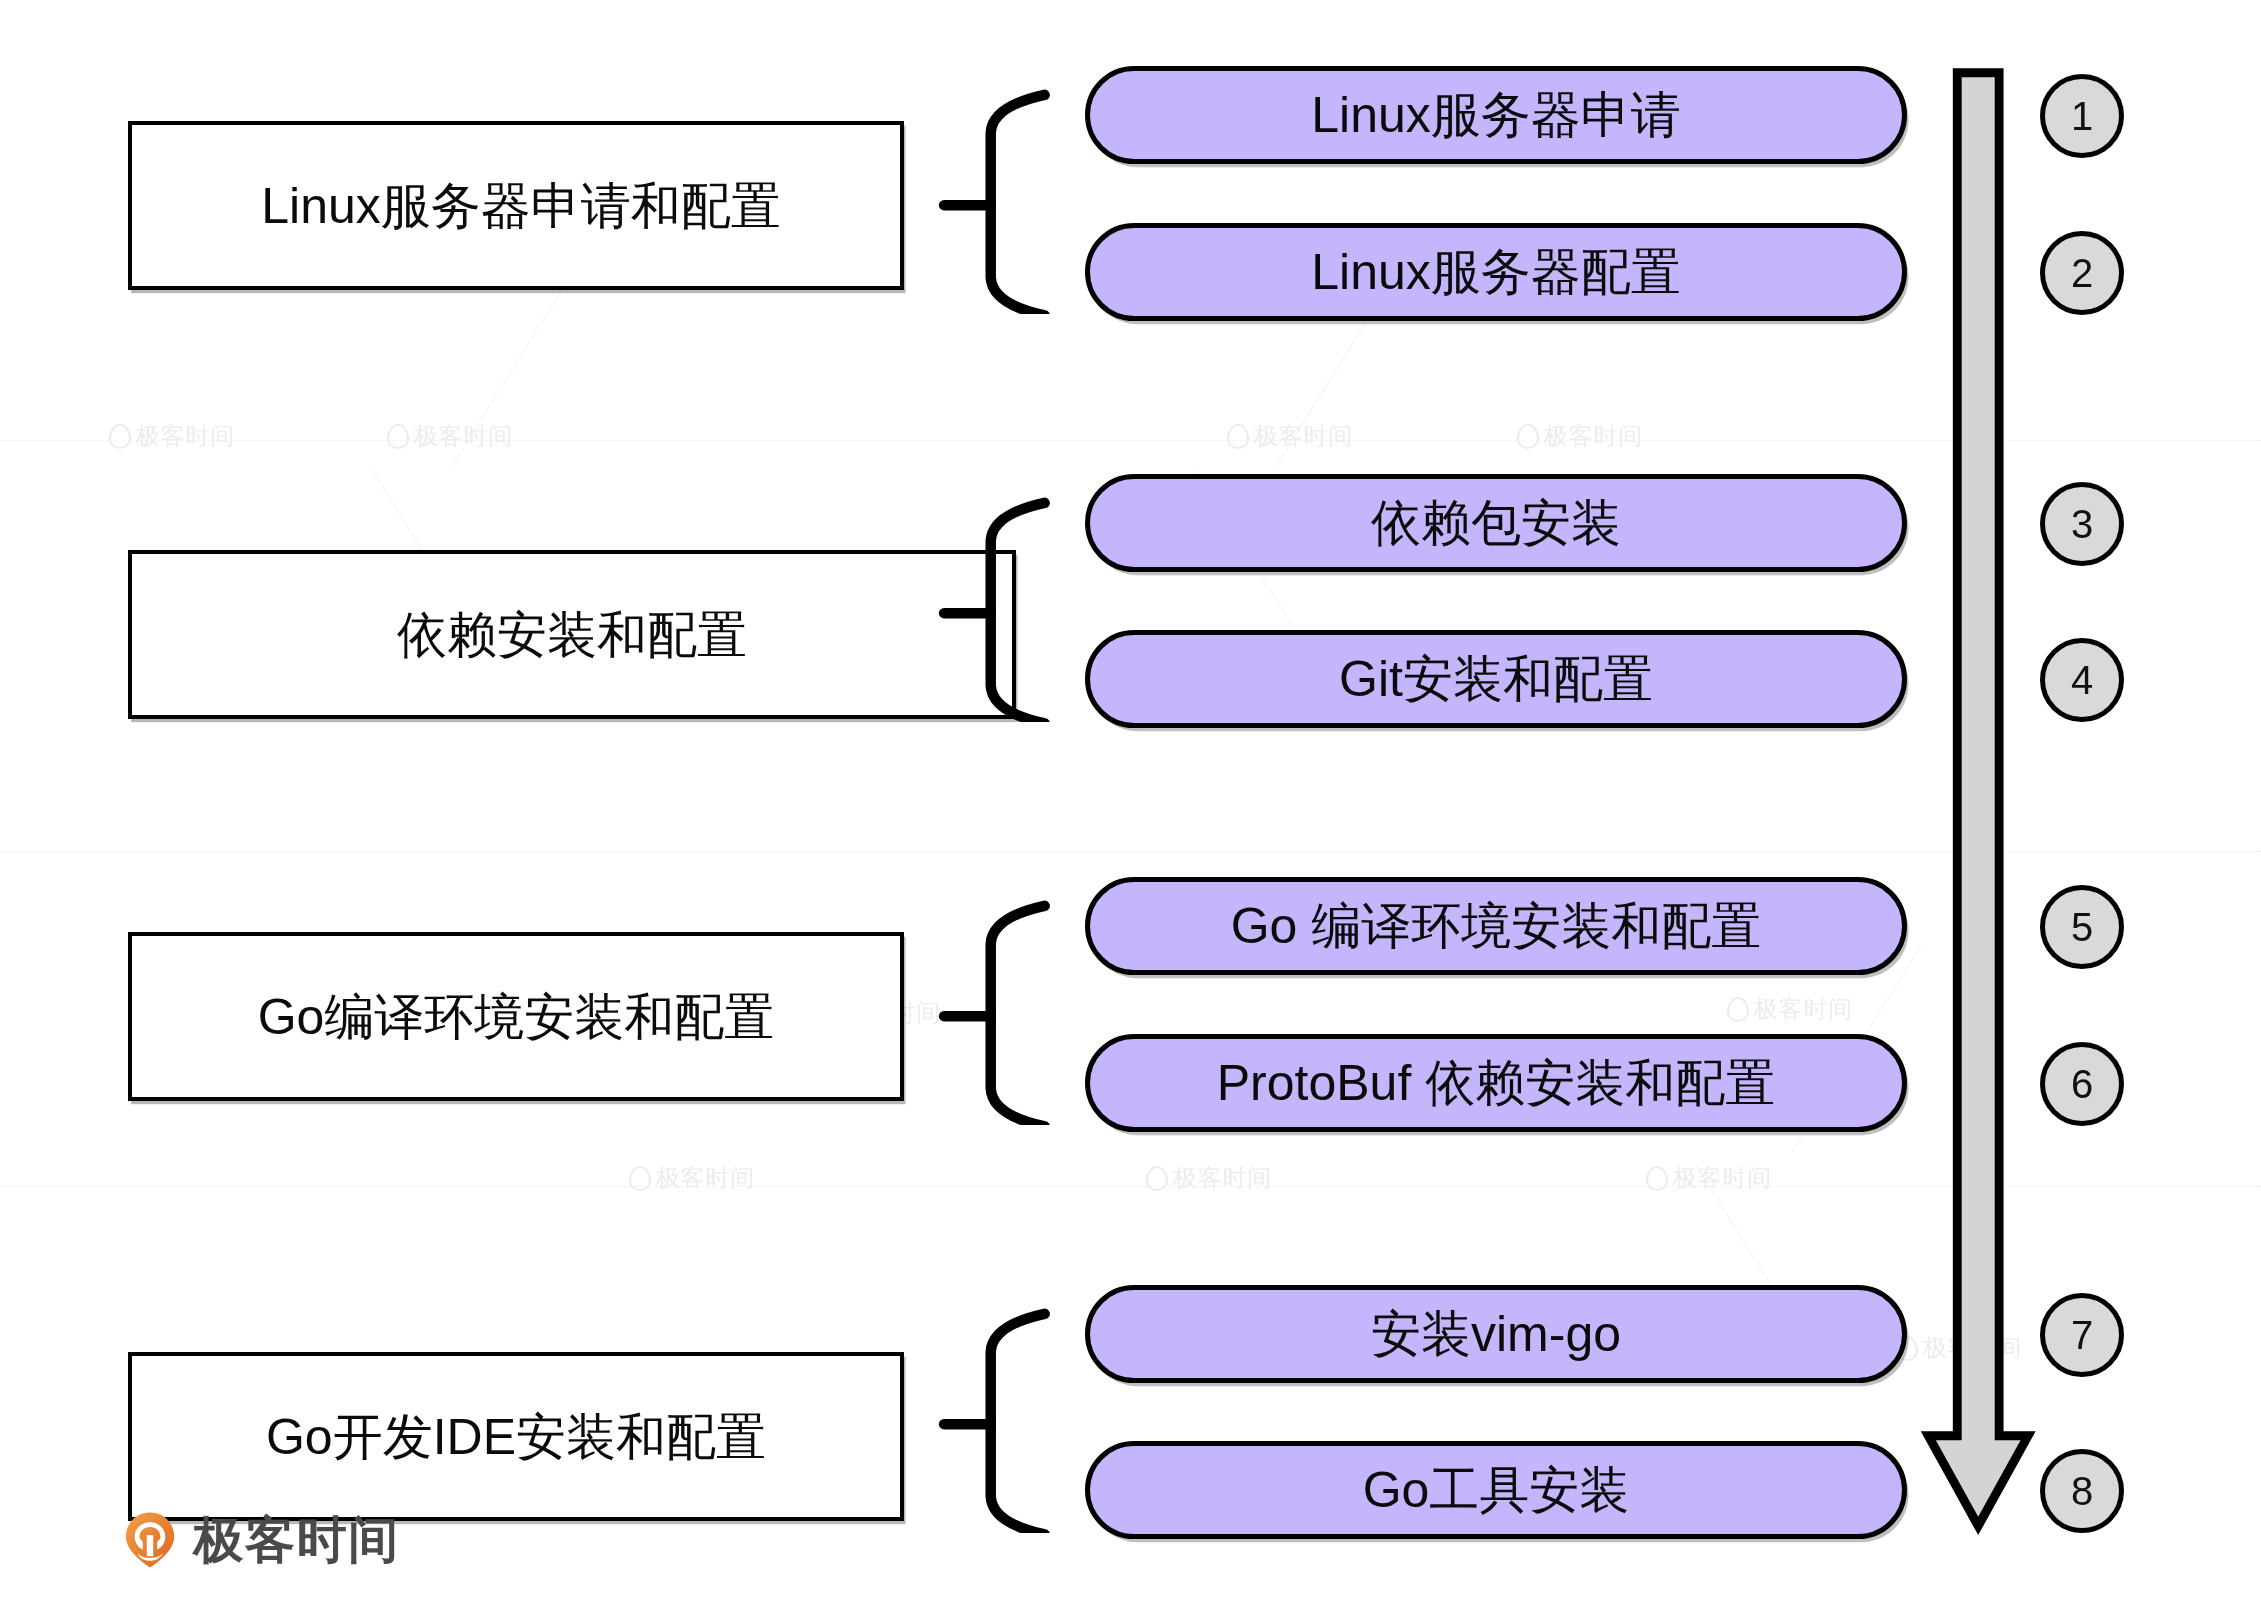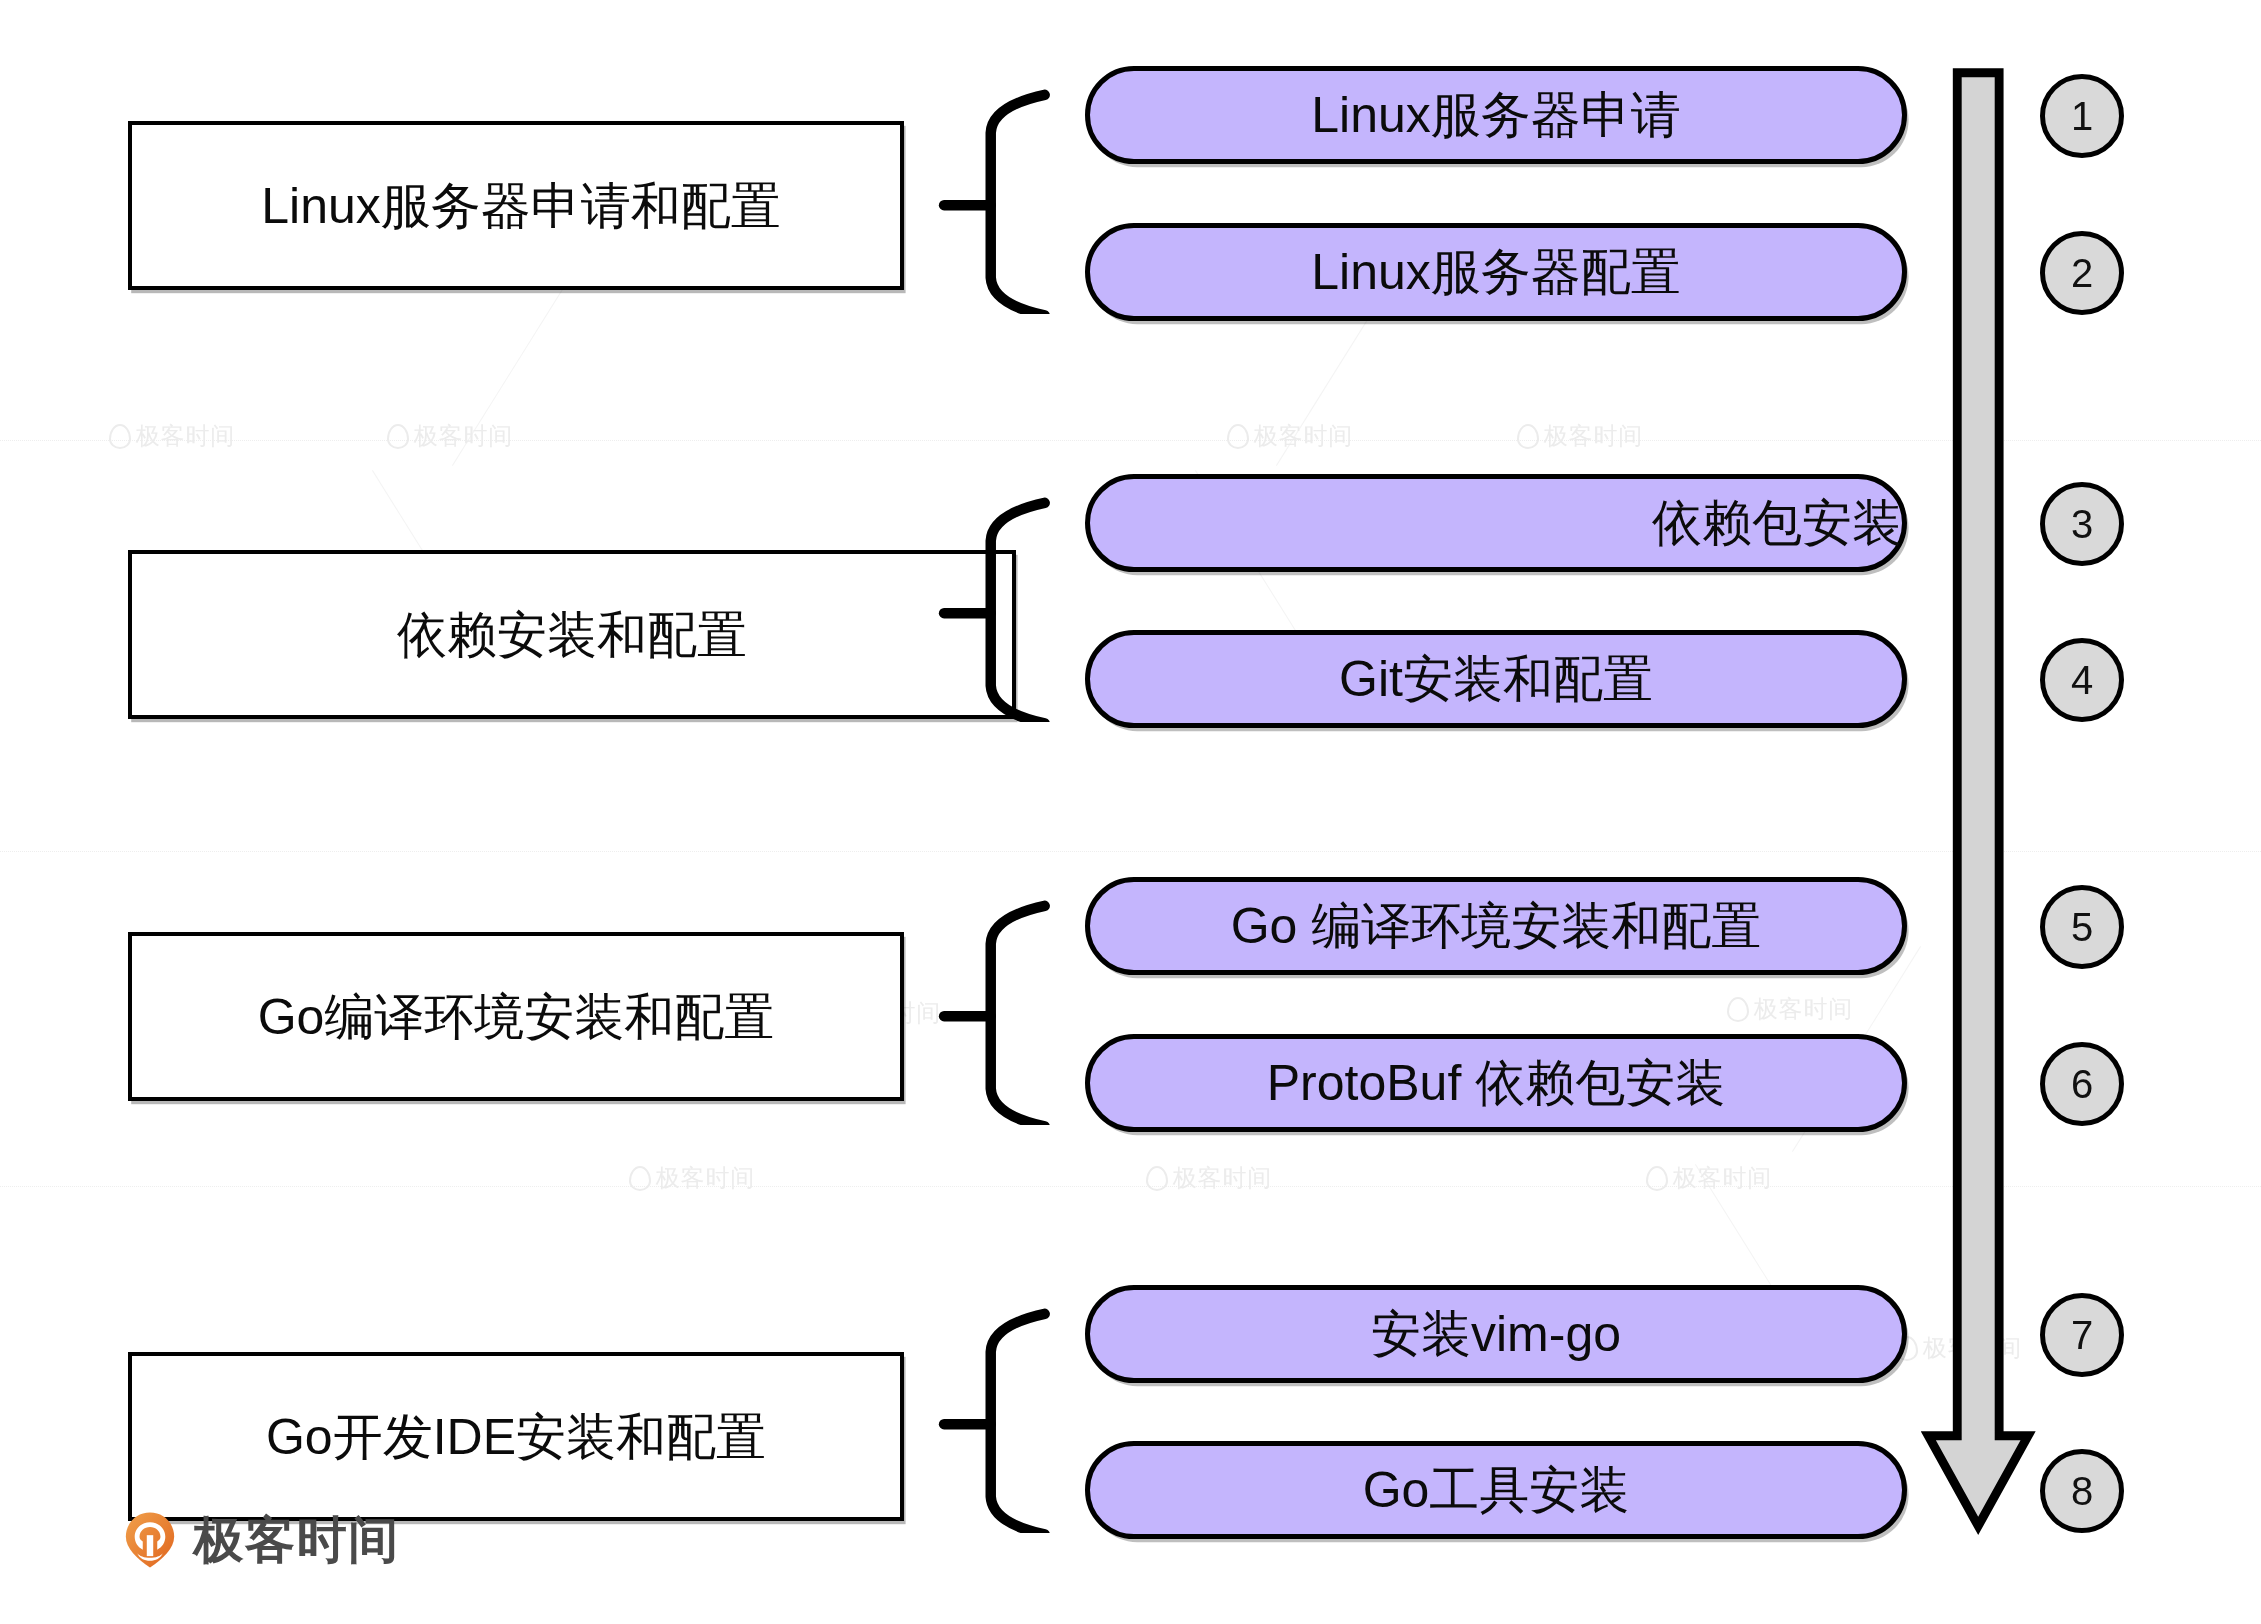--- a/index.html
+++ b/index.html
@@ -221,21 +221,21 @@
       <div class="cat-box" style="left:128px;top:529px;width:888px;height:169px;margin-top:21px;">
         <span class="cat-label">依赖安装和配置</span>
       </div>
 
       <svg class="brace" style="left:936px;top:456px;" width="161" height="266" viewBox="0 0 200 330">
         <path d="M 10 195 L 65 195" stroke="#000" stroke-width="13" fill="none" stroke-linecap="round"></path>
         <path d="M 68 195 L 68 105 Q 70 72 135 58" stroke="#000" stroke-width="13" fill="none" stroke-linecap="round"></path>
         <path d="M 68 195 L 68 285 Q 70 318 135 332" stroke="#000" stroke-width="13" fill="none" stroke-linecap="round"></path>
       </svg>
 
-      <div class="pill" style="left:1085px;top:474px;width:822px;height:98px;justify-content:flex-end;">
+      <div class="pill" style="left:1085px;top:474px;width:822px;height:98px;">
         <span class="pill-label">依赖包安装</span>
       </div>
       <div class="pill" style="left:1085px;top:630px;width:822px;height:98px;">
         <span class="pill-label">Git安装和配置</span>
       </div>
 
       <div class="step-circle" style="left:2040px;top:482px;">
         <span class="step-num">3</span>
       </div>
       <div class="step-circle" style="left:2040px;top:638px;">
@@ -251,21 +251,21 @@
       <svg class="brace" style="left:936px;top:859px;" width="161" height="266" viewBox="0 0 200 330">
         <path d="M 10 195 L 65 195" stroke="#000" stroke-width="13" fill="none" stroke-linecap="round"></path>
         <path d="M 68 195 L 68 105 Q 70 72 135 58" stroke="#000" stroke-width="13" fill="none" stroke-linecap="round"></path>
         <path d="M 68 195 L 68 285 Q 70 318 135 332" stroke="#000" stroke-width="13" fill="none" stroke-linecap="round"></path>
       </svg>
 
       <div class="pill" style="left:1085px;top:877px;width:822px;height:98px;">
         <span class="pill-label">Go 编译环境安装和配置</span>
       </div>
       <div class="pill" style="left:1085px;top:1034px;width:822px;height:98px;">
-        <span class="pill-label">ProtoBuf 依赖包安装</span>
+        <span class="pill-label">ProtoBuf 依赖安装和配置</span>
       </div>
 
       <div class="step-circle" style="left:2040px;top:885px;">
         <span class="step-num">5</span>
       </div>
       <div class="step-circle" style="left:2040px;top:1042px;">
         <span class="step-num">6</span>
       </div>
     </div>
 

